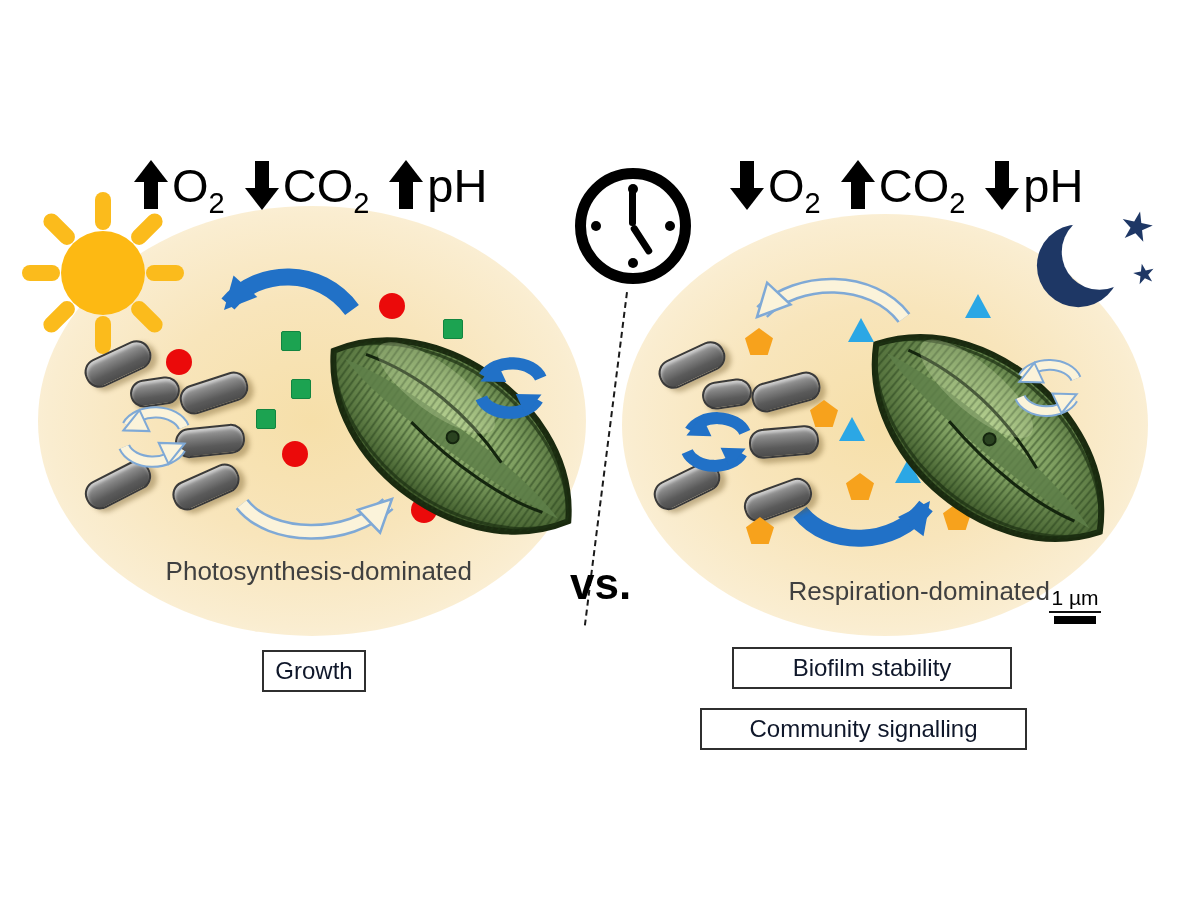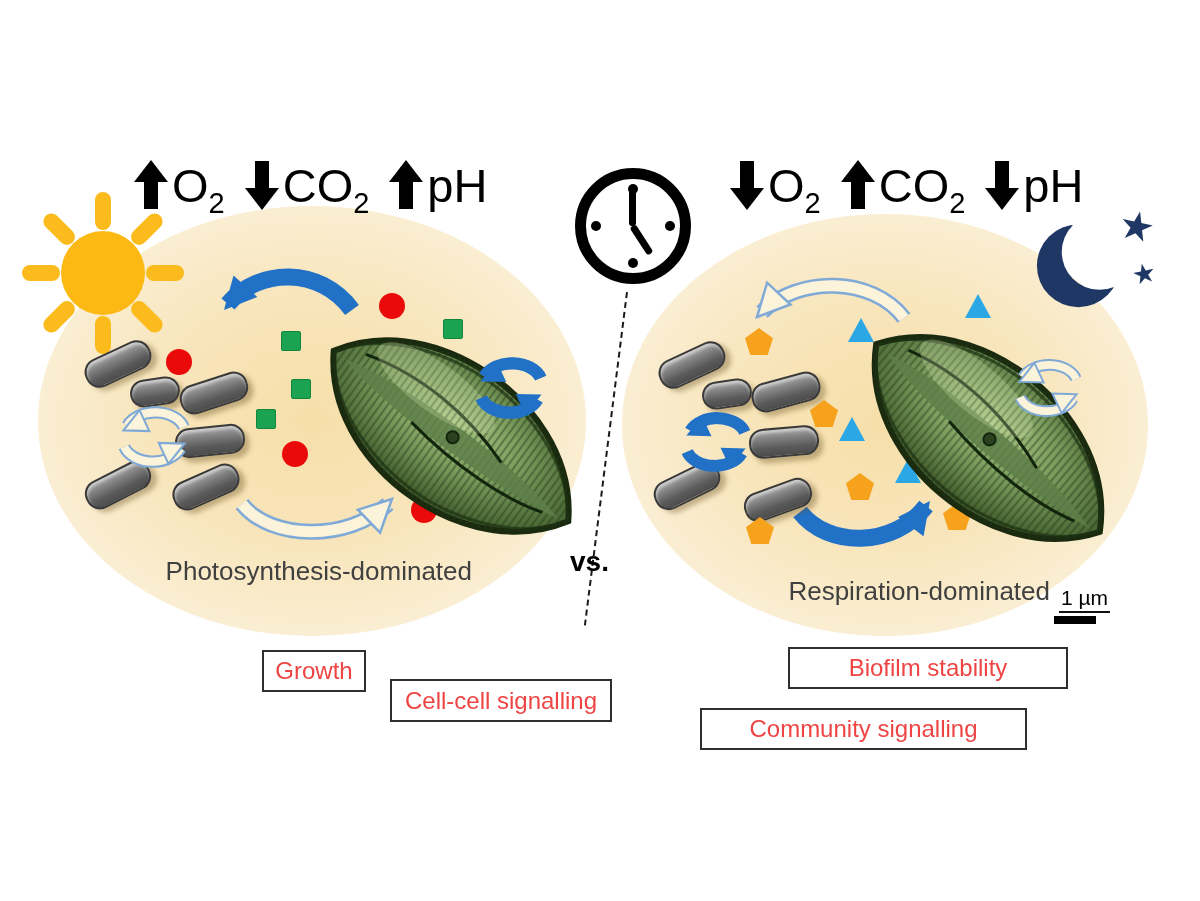--- a/index.html
+++ b/index.html
@@ -44,21 +44,21 @@
   .clock .d12{left:42px;top:5px;} .clock .d6{left:42px;bottom:5px;}
   .clock .d3{right:5px;top:42px;} .clock .d9{left:5px;top:42px;}
   .clock .hand{position:absolute;background:#000;border-radius:3px;}
   .clock .minute{width:7px;height:36px;left:43px;top:11px;}
   .clock .hour{width:7px;height:33px;left:43px;top:14px;transform-origin:50% 100%;transform:rotate(147deg);}
 
   
   .divider{position:absolute;left:626px;top:292px;height:336px;width:0;
            border-left:2px dashed #1a1a1a;transform-origin:top left;transform:rotate(7.2deg);}
 
-  .vs{position:absolute;left:570px;top:546px;font-size:28px;font-weight:bold;}
+  .vs{position:absolute;left:570px;top:559px;font-size:44px;font-weight:bold;}
 
   
   .rod{position:absolute;width:66px;height:26px;border-radius:14px;
        background:linear-gradient(180deg,#A8A8A8 0%,#7E7E7E 35%,#5A5A5A 70%,#4C4C4C 100%);
        border:2px solid #3A3A3A;box-shadow:4px 5px 5px rgba(110,85,35,.40), inset 0 3px 3px rgba(255,255,255,.45);}
   .rod.small{width:46px;height:24px;}
 
   
   .sq{position:absolute;width:18px;height:18px;background:#1CA351;border-radius:2px;border:1px solid #128540;}
   .dotr{position:absolute;width:26px;height:26px;border-radius:50%;background:#EB0A0A;}
@@ -66,24 +66,24 @@
        clip-path:polygon(50% 0,100% 100%,0 100%);}
   .pent{position:absolute;width:28px;height:27px;background:#F7A21C;
        clip-path:polygon(50% 0,100% 38%,81% 100%,19% 100%,0 38%);}
 
   
   svg.place{position:absolute;overflow:visible;}
 
   
   .scene-caption{position:absolute;font-size:26px;color:#404040;width:320px;text-align:right;}
   .label-box{position:absolute;background:#fff;border:2px solid #2f2f2f;display:flex;
-             align-items:center;justify-content:center;font-size:24px;color:#ef4444;}
-
-  
-  .scalebar{position:absolute;left:1040px;top:586px;width:70px;text-align:right;}
+             align-items:center;justify-content:center;font-size:24px;color:#0f172a;}
+
+  
+  .scalebar{position:absolute;left:1040px;top:586px;width:70px;text-align:center;}
   .scalebar .lbl{font-size:21px;border-bottom:2px solid #111;display:inline-block;padding:0 2px 1px 2px;}
   .scalebar .bar{width:42px;height:8px;background:#000;margin:3px auto 0 auto;}
 </style>
 </head>
 <body>
 
 <div class="canvas">
 
   <div class="scene-ellipse left"></div>
   <div class="scene-ellipse right"></div>
@@ -286,17 +286,16 @@
 
   <div class="scene-caption" style="left:152px;top:556px">Photosynthesis-dominated</div>
   <div class="scene-caption" style="left:730px;top:576px">Respiration-dominated</div>
 
   <div class="scalebar">
     <span class="lbl">1 µm</span>
     <div class="bar"></div>
   </div>
 
   <div class="label-box" style="left:262px;top:650px;width:100px;height:38px">Growth</div>
-  <div class="label-box" style="left:390px;top:679px;width:218px;height:39px">Cell-cell signalling</div>
-  <div class="label-box" style="left:788px;top:647px;width:276px;height:38px">Biofilm stability</div>
+  <div class="label-box" style="left:732px;top:647px;width:276px;height:38px">Biofilm stability</div>
   <div class="label-box" style="left:700px;top:708px;width:323px;height:38px">Community signalling</div>
 
 </div>
 
 </body></html>

